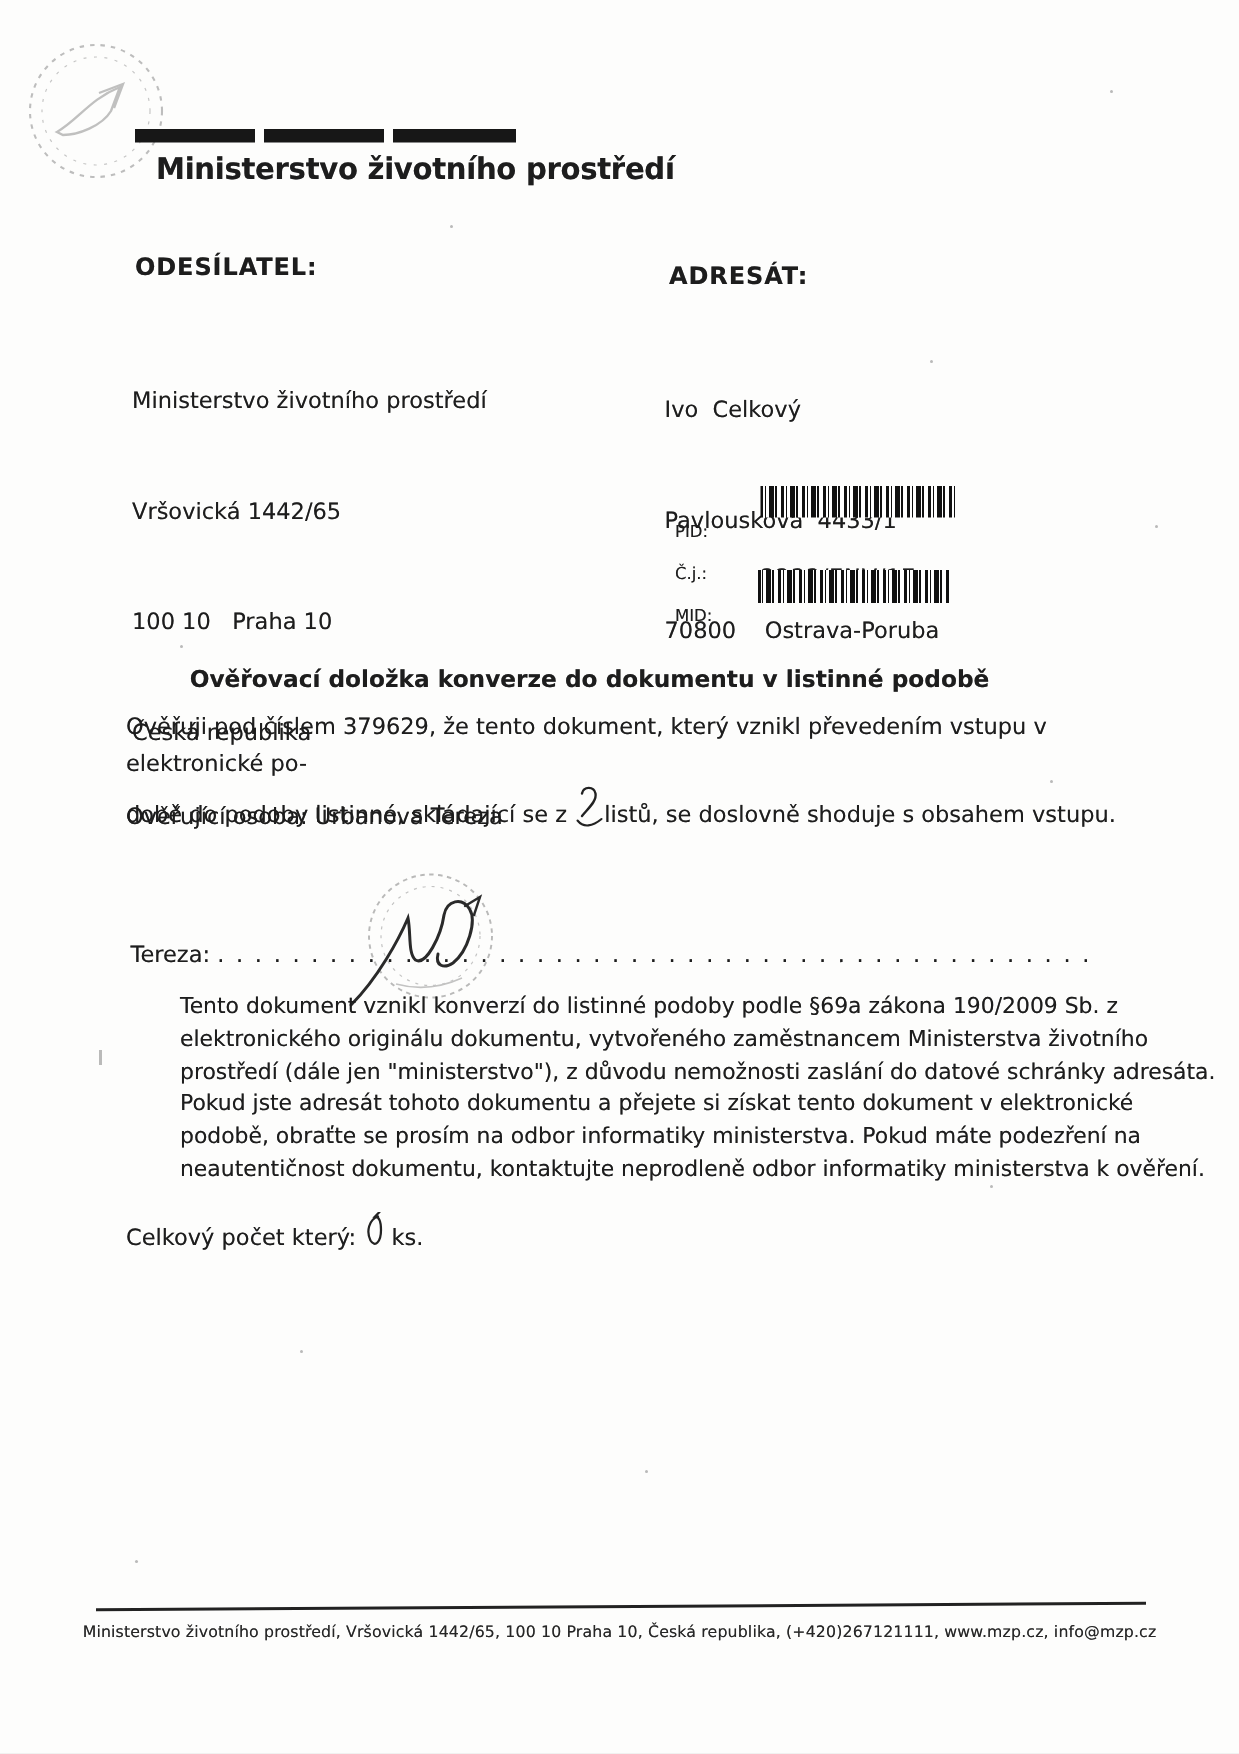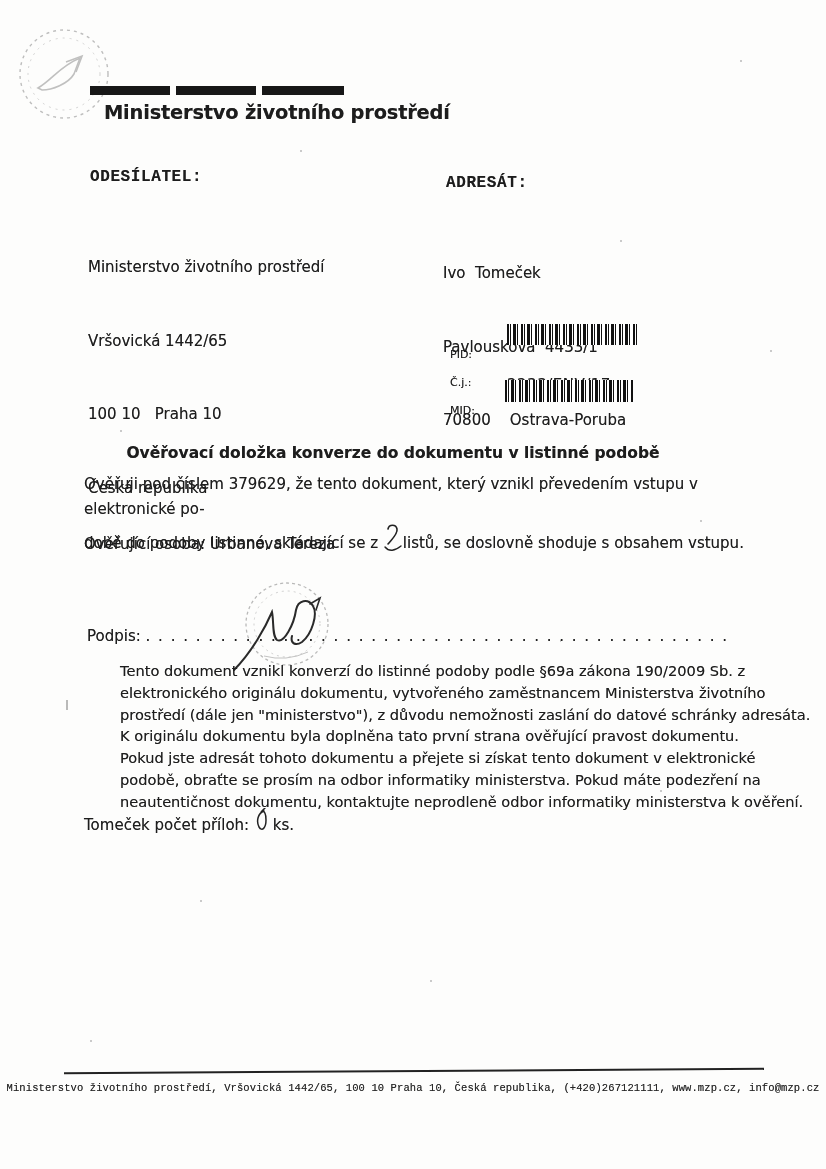--- a/index.html
+++ b/index.html
@@ -18,21 +18,21 @@
 
   
   .hdr-bar{position:absolute;top:86px;height:9px;background:#171717;}
   .hdr-title{
     position:absolute;left:104px;top:100px;
     font-size:20px;font-weight:bold;letter-spacing:-0.2px;
     transform:scaleX(0.97);transform-origin:left;
   }
 
   
-  .block-label{font-size:16px;font-weight:bold;letter-spacing:0.6px;font-family:Liberation Mono, monospace;}
+  .block-label{font-size:16px;font-weight:bold;letter-spacing:0.6px;}
   .addr{font-size:15px;line-height:24.5px;}
 
   
   .ref-label{font-size:11px;margin-top:20px;}
   .ref-value{font-size:15px;letter-spacing:0.5px;}
   .barcode{
     background:repeating-linear-gradient(90deg,
       #111 0px,#111 2px,#fff 2px,#fff 3px,
       #111 3px,#111 4px,#fff 4px,#fff 6px,
       #111 6px,#111 9px,#fff 9px,#fff 10px,
@@ -48,21 +48,21 @@
   .hand{display:inline-block;vertical-align:-6px;}
 
   .dots{font-size:15px;letter-spacing:1.5px;}
 
   .footer-rule{
     position:absolute;left:64px;top:1070px;width:700px;height:2px;
     background:#222;transform:rotate(-0.35deg);
   }
   .footer-text{
     position:absolute;left:0;right:0;top:1082px;text-align:center;
-    font-size:10.5px;color:#262626;letter-spacing:0.1px;font-family:Liberation Mono, monospace;
+    font-size:10.5px;color:#262626;letter-spacing:0.1px;
   }
 
   .stamp{opacity:0.55;}
   .noise{position:absolute;width:2px;height:2px;border-radius:50%;background:rgba(60,60,60,0.35);}
 </style>
 </head>
 <body>
 
 <div class="page">
 
@@ -81,21 +81,21 @@
   <div class="abs block-label" style="left:90px;top:168px;">ODESÍLATEL:</div>
   <div class="abs addr pre" style="left:88px;top:206px;">
     <div>Ministerstvo životního prostředí</div>
     <div>Vršovická 1442/65</div>
     <div>100 10   Praha 10</div>
     <div>Česká republika</div>
   </div>
 
   <div class="abs block-label" style="left:446px;top:174px;">ADRESÁT:</div>
   <div class="abs addr pre" style="left:443px;top:212px;">
-    <div>Ivo  Tomeček</div>
+    <div>Ivo  Celkový</div>
     <div>Pavlouskova  4433/1</div>
     <div>70800    Ostrava-Poruba</div>
   </div>
 
   <div class="abs ref-label" style="left:450px;top:328px;">PID:</div>
   <div class="abs barcode" style="left:507px;top:324px;width:130px;height:21px;"></div>
 
   <div class="abs ref-label" style="left:450px;top:356px;">Č.j.:</div>
   <div class="abs ref-value" style="left:507px;top:376px;">2233/ENV/17</div>
 
@@ -112,44 +112,43 @@
         <path d="M5 7 C6 2,13 2,14 7 C15 12,9 17,5 22" fill="none" stroke="#222" stroke-width="1.6" stroke-linecap="round"></path>
         <path d="M2 25 C6 30,12 29,18 24" fill="none" stroke="#222" stroke-width="1.4" stroke-linecap="round"></path>
       </svg><span>listů, se doslovně shoduje s obsahem vstupu.</span>
     </div>
   </div>
 
   <div class="abs body-text" style="left:84px;top:532px;">Ověřující osoba: Urbanova Tereza</div>
 
 
   <div class="abs body-text" style="left:87px;top:624px;">
-    <span>Podpis:</span>
+    <span>Tereza:</span>
     <span class="dots">. . . . . . . . . . . . . . . . . . . . . . . . . . . . . . . . . . . . . . . . . . . . . . .</span>
   </div>
 
   <svg class="abs" style="left:222px;top:578px;" width="140" height="100" viewBox="0 0 140 100">
     <g opacity="0.5">
       <circle cx="65" cy="46" r="41" fill="none" stroke="#777" stroke-width="1.3" stroke-dasharray="3 3"></circle>
       <circle cx="65" cy="46" r="33" fill="none" stroke="#8a8a8a" stroke-width="0.8" stroke-dasharray="2 4"></circle>
       <path d="M42 78 q22 6 44 -4" fill="none" stroke="#8a8a8a" stroke-width="1"></path>
     </g>
     <g>
       <path d="M12 92 C30 74,44 48,50 34 C52 44,50 58,55 62 C62 66,72 46,74 32 C76 22,86 20,91 28 C96 36,90 56,80 64 C74 68,68 66,70 58" fill="none" stroke="#2a2a2a" stroke-width="2" stroke-linecap="round"></path>
       <path d="M88 26 L98 20 L94 32" fill="none" stroke="#2a2a2a" stroke-width="1.6" stroke-linecap="round"></path>
     </g>
   </svg>
 
   <div class="abs legal" style="left:80px;top:660px;">
     <div>Tento dokument vznikl konverzí do listinné podoby podle §69a zákona 190/2009 Sb. z elektronického originálu dokumentu, vytvořeného zaměstnancem Ministerstva životního prostředí (dále jen "ministerstvo"), z důvodu nemožnosti zaslání do datové schránky adresáta.</div>
-    <div>K originálu dokumentu byla doplněna tato první strana ověřující pravost dokumentu.</div>
     <div>Pokud jste adresát tohoto dokumentu a přejete si získat tento dokument v elektronické podobě, obraťte se prosím na odbor informatiky ministerstva. Pokud máte podezření na neautentičnost dokumentu, kontaktujte neprodleně odbor informatiky ministerstva k ověření.</div>
   </div>
 
   <div class="abs body-text" style="left:84px;top:808px;">
-    <span>Tomeček počet příloh:</span>
+    <span>Celkový počet který:</span>
     <svg class="hand" width="14" height="28" viewBox="0 0 14 28">
       <path d="M10 3 C4 5,2 13,5 19 C8 24,12 20,12 12 C12 6,11 3,8 3 L11 0" fill="none" stroke="#222" stroke-width="1.5" stroke-linecap="round"></path>
     </svg>
     <span>ks.</span>
   </div>
 
   <div class="footer-rule"></div>
   <div class="footer-text">Ministerstvo životního prostředí, Vršovická 1442/65, 100 10   Praha 10, Česká republika, (+420)267121111, www.mzp.cz, info@mzp.cz</div>
 
   <div class="noise" style="left:740px;top:60px;"></div>

